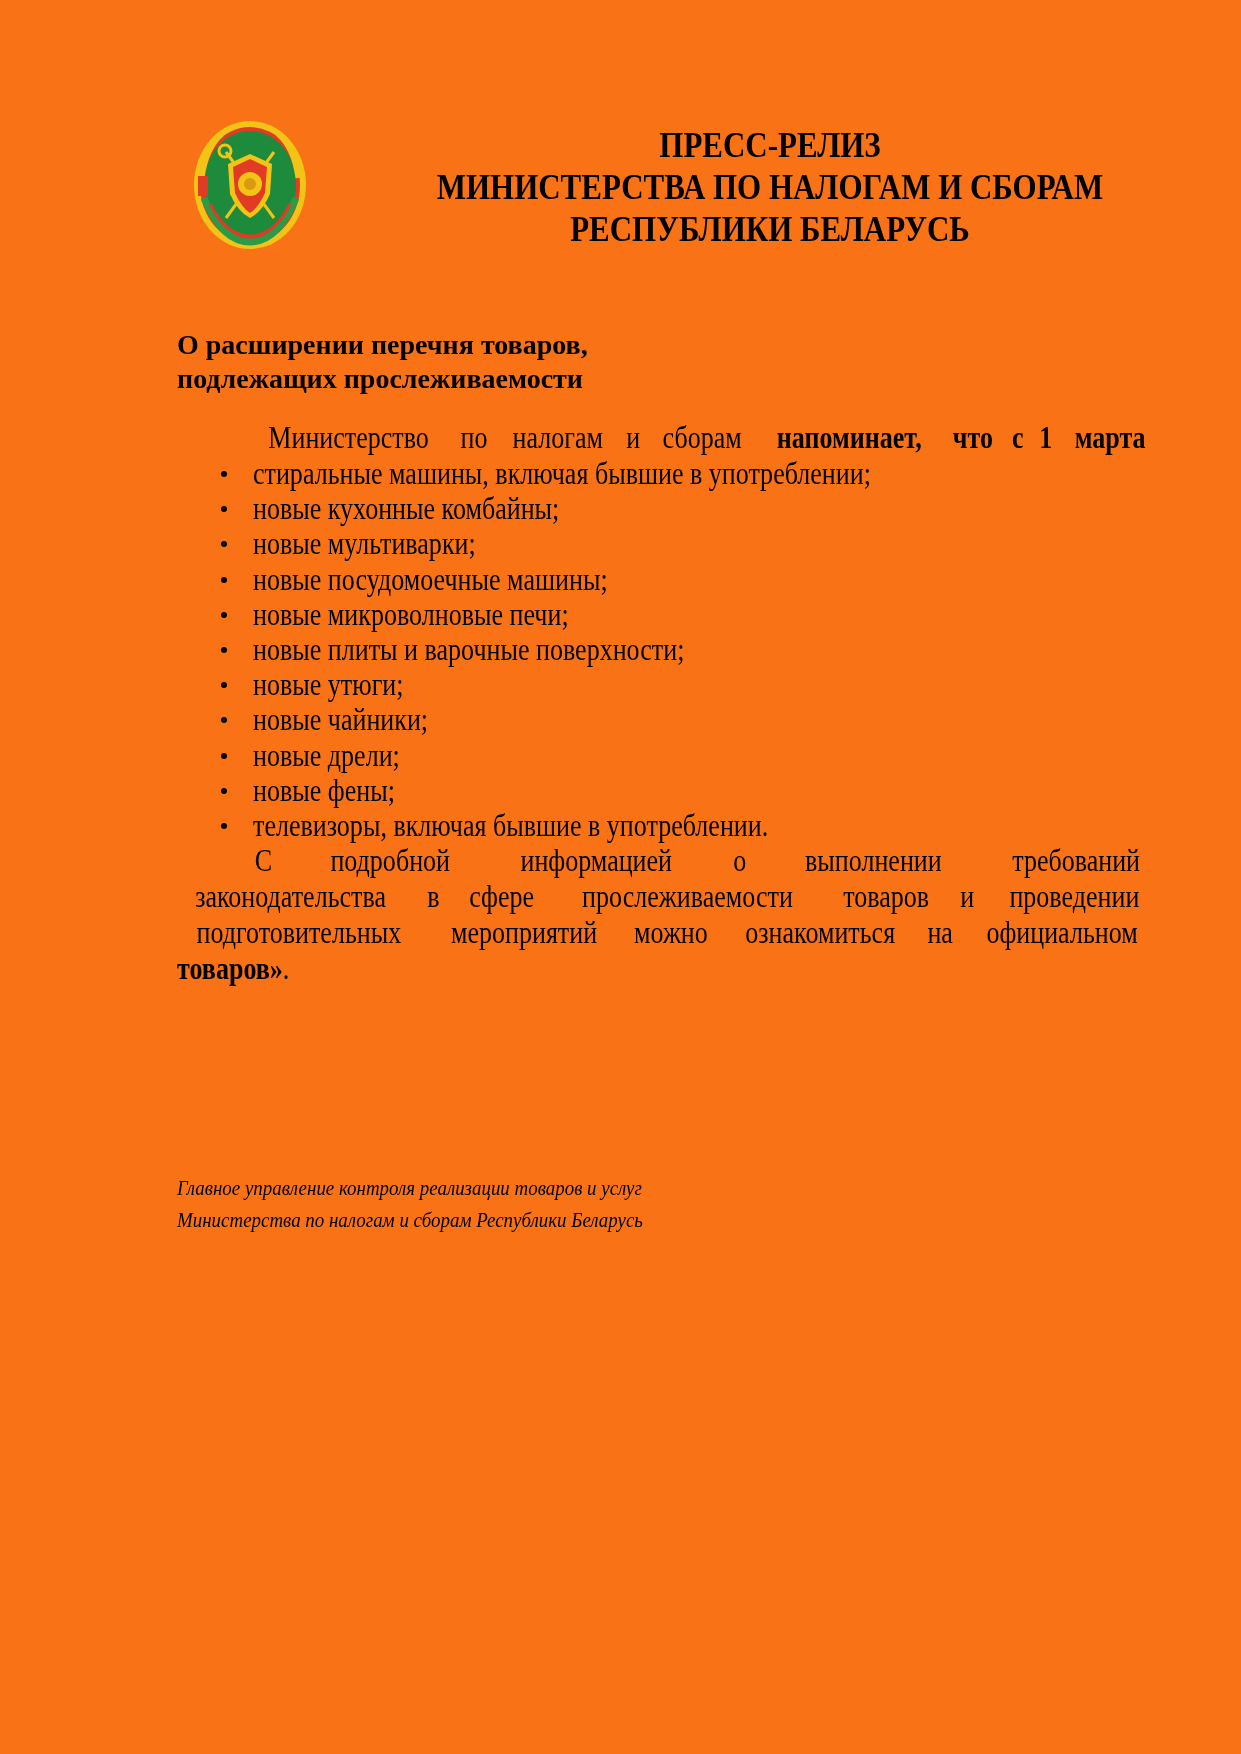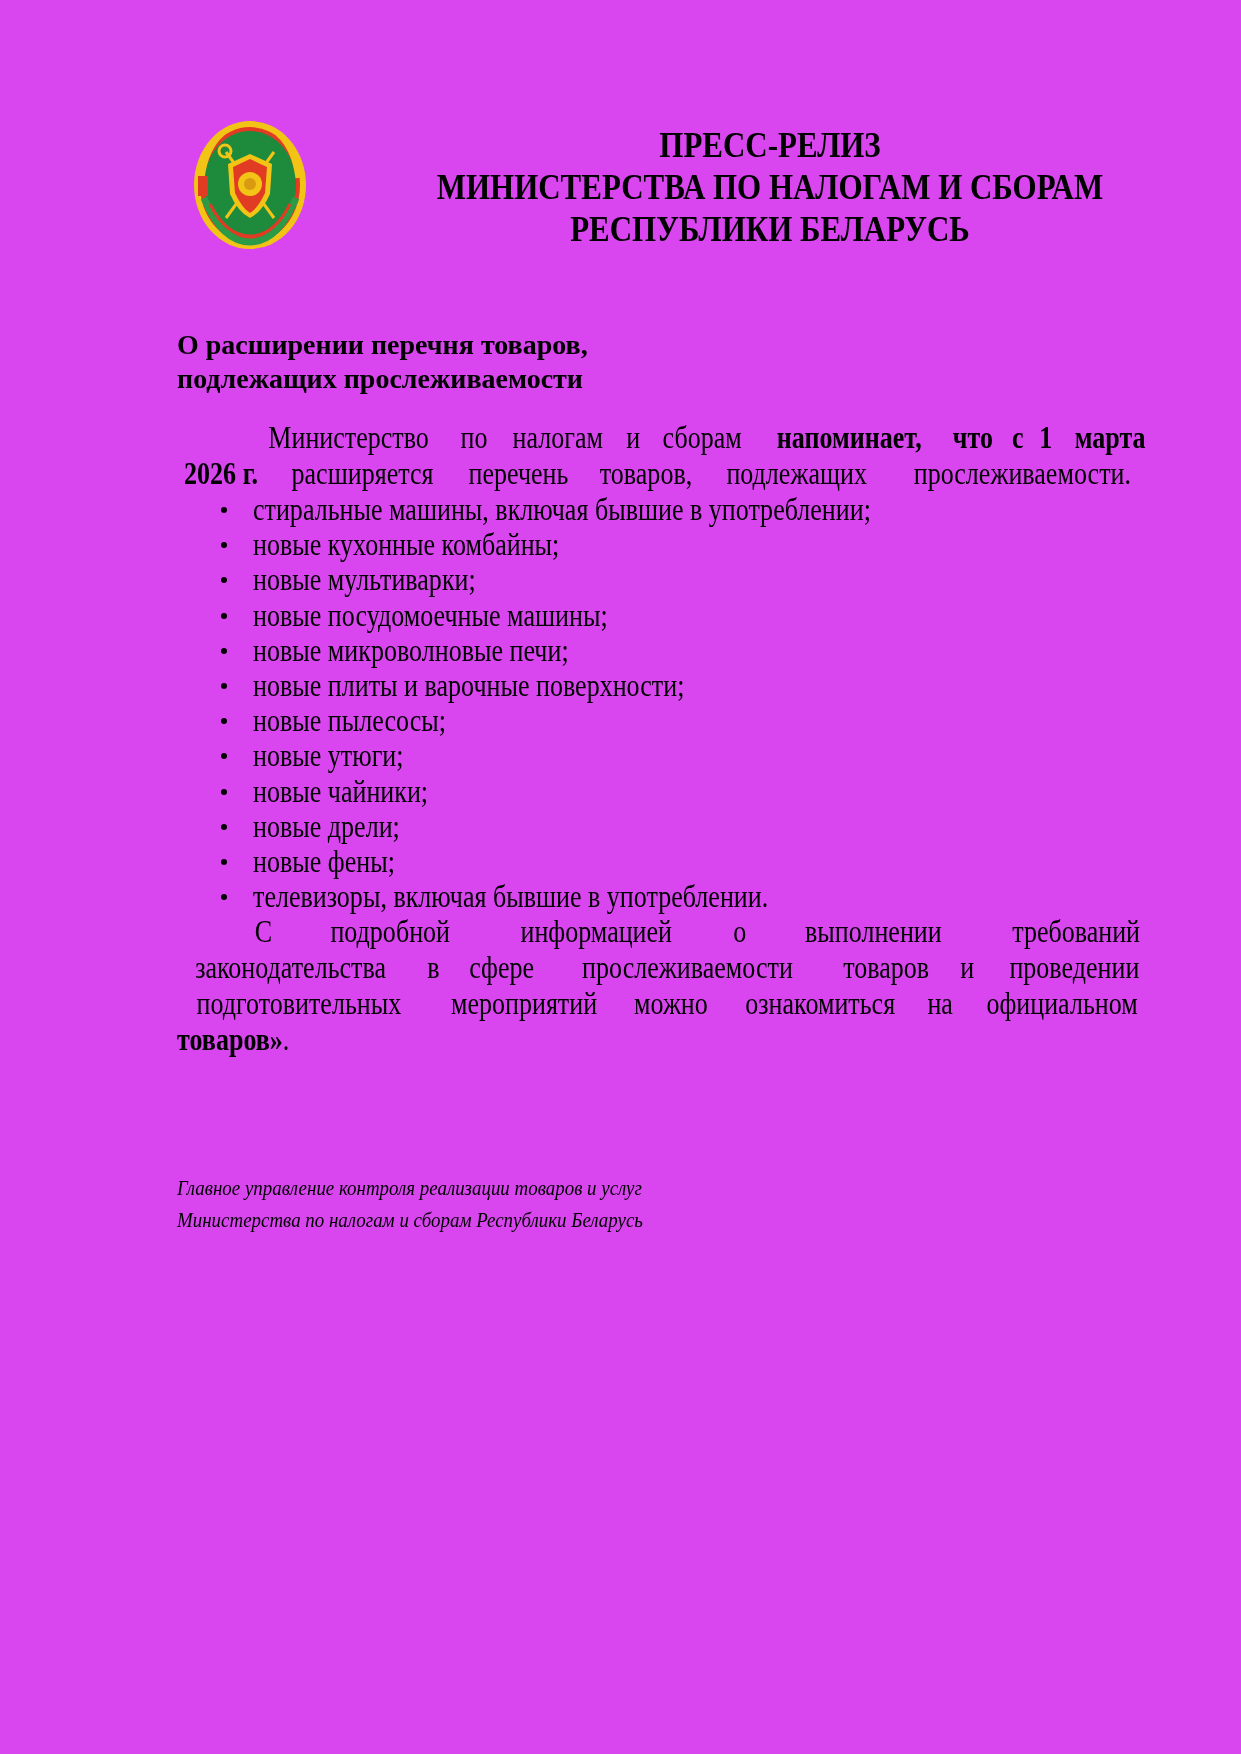--- a/index.html
+++ b/index.html
@@ -1,17 +1,17 @@
 <!DOCTYPE html>
 <html><head>
   <meta charset="utf-8">
   <style>
     html, body { margin: 0; padding: 0; background: #ffffff; }
     body { width: 1241px; height: 1754px; position: relative; overflow: hidden; color: #000; }
-    .page { position: absolute; left: 0; top: 0; width: 1241px; height: 1754px; background: #d946ef; }
+    .page { position: absolute; left: 0; top: 0; width: 1241px; height: 1754px; background: #f97316; }
 
     .emblem { position: absolute; left: 192px; top: 118px; width: 116px; height: 134px; }
 
     .header { position: absolute; left: 370px; top: 124px; width: 800px; text-align: center; }
     .header .hline { display: block; font-family: "Liberation Serif", serif; font-weight: bold; font-size: 36px; line-height: 42px; white-space: nowrap; transform: scaleX(0.86); transform-origin: center; }
 
     .cond { display: inline-block; transform: scaleX(0.84); transform-origin: left center; white-space: nowrap; }
 
     .subject { position: absolute; left: 177px; top: 328px; font-family: "Liberation Serif", serif; font-weight: bold; font-size: 28px; line-height: 34px; }
     .subject .sline { display: block; white-space: nowrap; }
@@ -75,40 +75,29 @@
         <span style="display: inline-block; transform: scaleX(0.84); transform-origin: center center;">и</span>
         <span style="display: inline-block; transform: scaleX(0.84); transform-origin: center center;">сборам</span>
         <b style="display: inline-block; transform: scaleX(0.84); transform-origin: center center;">напоминает,</b>
         <b style="display: inline-block; transform: scaleX(0.84); transform-origin: center center;">что</b>
         <b style="display: inline-block; transform: scaleX(0.84); transform-origin: center center;">с</b>
         <b style="display: inline-block; transform: scaleX(0.84); transform-origin: center center;">1</b>
         <b style="display: inline-block; transform: scaleX(0.84); transform-origin: center center;">марта</b>
       </div>
     </div>
 
-    <div class="line">
-      <div class="just">
-        <b style="display: inline-block; transform: scaleX(0.84); transform-origin: center center;">2026 г.</b>
-        <span style="display: inline-block; transform: scaleX(0.84); transform-origin: center center;">расширяется</span>
-        <span style="display: inline-block; transform: scaleX(0.84); transform-origin: center center;">перечень</span>
-        <span style="display: inline-block; transform: scaleX(0.84); transform-origin: center center;">товаров,</span>
-        <span style="display: inline-block; transform: scaleX(0.84); transform-origin: center center;">подлежащих</span>
-        <span style="display: inline-block; transform: scaleX(0.84); transform-origin: center center;">прослеживаемости.</span>
-      </div>
-    </div>
 
 
     <ul class="bullets">
       <li><span class="dot"></span><span class="txt">стиральные машины, включая бывшие в употреблении;</span></li>
       <li><span class="dot"></span><span class="txt">новые кухонные комбайны;</span></li>
       <li><span class="dot"></span><span class="txt">новые мультиварки;</span></li>
       <li><span class="dot"></span><span class="txt">новые посудомоечные машины;</span></li>
       <li><span class="dot"></span><span class="txt">новые микроволновые печи;</span></li>
       <li><span class="dot"></span><span class="txt">новые плиты и варочные поверхности;</span></li>
-      <li><span class="dot"></span><span class="txt">новые пылесосы;</span></li>
       <li><span class="dot"></span><span class="txt">новые утюги;</span></li>
       <li><span class="dot"></span><span class="txt">новые чайники;</span></li>
       <li><span class="dot"></span><span class="txt">новые дрели;</span></li>
       <li><span class="dot"></span><span class="txt">новые фены;</span></li>
       <li><span class="dot"></span><span class="txt">телевизоры, включая бывшие в употреблении.</span></li>
     </ul>
 
     <div class="line">
       <div class="just indent" style="width:899px;">
         <span style="display: inline-block; transform: scaleX(0.84); transform-origin: center center;">С</span>

